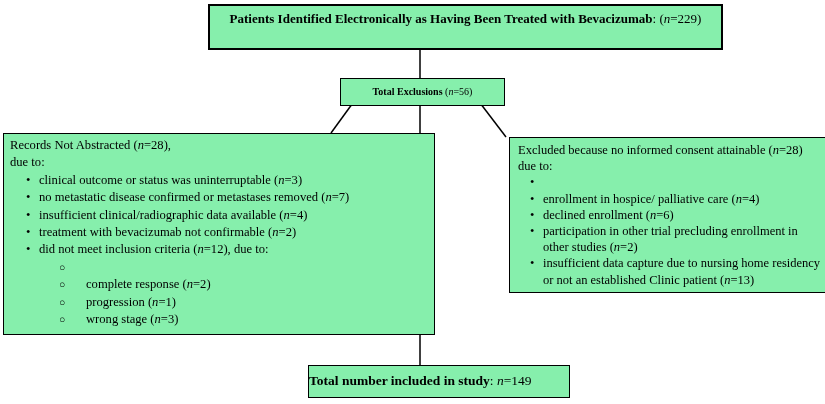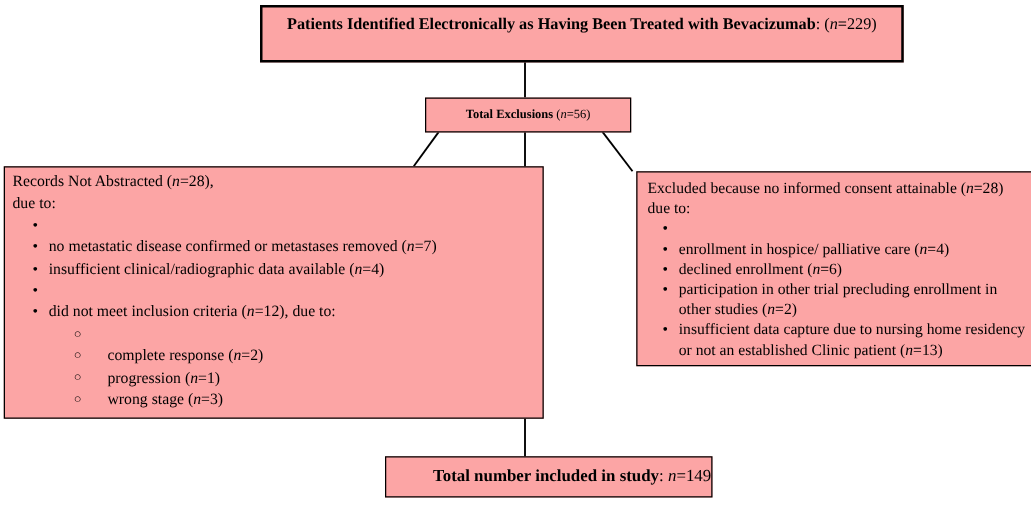--- a/index.html
+++ b/index.html
@@ -12,21 +12,21 @@
   }
   .connectors {
     position: absolute; left: 0; top: 0;
     width: 825px; height: 404px;
     pointer-events: none;
   }
   .box {
     position: absolute;
     box-sizing: border-box;
     border: 1.5px solid #000;
-    background: #fca5a5;
+    background: #86efac;
   }
   .b { font-weight: bold; }
   i { font-style: italic; }
 
   .top-box {
     left: 208px; top: 4px; width: 515px; height: 46px;
     border-width: 2px;
     text-align: center;
     font-size: 13px;
     padding-top: 5px;
@@ -48,25 +48,24 @@
   .left-box .txt { white-space: nowrap; }
   .right-box {
     left: 493px; top: 137px; width: 325px; height: 156px;
     font-size: 12.5px;
     line-height: 16.2px;
     padding: 4px 8px;
     margin-left: 16px;
   }
   .bottom-box {
     left: 308px; top: 365px; width: 262px; height: 33px;
-    text-align: right;
+    text-align: left;
     font-size: 13.5px;
     line-height: 29px;
     white-space: nowrap;
-    padding-left: 32px;
   }
   .item { display: flex; }
   .item .marker { flex: none; }
   .lvl1 { padding-left: 16px; }
   .lvl1 .marker { width: 13px; }
   .lvl2 { padding-left: 49px; }
   .lvl2 .marker { width: 27px; font-size: 0.82em; }
   .right-box .lvl1 { padding-left: 12px; }
 </style>
 </head>
@@ -86,31 +85,33 @@
 <div class="box exclusions-box">
   <span class="b">Total Exclusions</span><span> (<i>n</i>=56)</span>
 </div>
 
 <div class="box left-box">
   <div>Records Not Abstracted (<i>n</i>=28),</div>
   <div>due to:</div>
   <div>
       <div class="item lvl1">
         <span class="marker">•</span>
+        <span class="txt">clinical outcome or status was uninterruptable (<i>n</i>=3)</span>
       </div>
       <div class="item lvl1">
         <span class="marker">•</span>
         <span class="txt">no metastatic disease confirmed or metastases removed (<i>n</i>=7)</span>
       </div>
       <div class="item lvl1">
         <span class="marker">•</span>
         <span class="txt">insufficient clinical/radiographic data available (<i>n</i>=4)</span>
       </div>
       <div class="item lvl1">
         <span class="marker">•</span>
+        <span class="txt">treatment with bevacizumab not confirmable (<i>n</i>=2)</span>
       </div>
       <div class="item lvl1">
         <span class="marker">•</span>
         <span class="txt">did not meet inclusion criteria (<i>n</i>=12), due to:</span>
       </div>
       <div class="item lvl2">
         <span class="marker">○</span>
       </div>
       <div class="item lvl2">
         <span class="marker">○</span>

